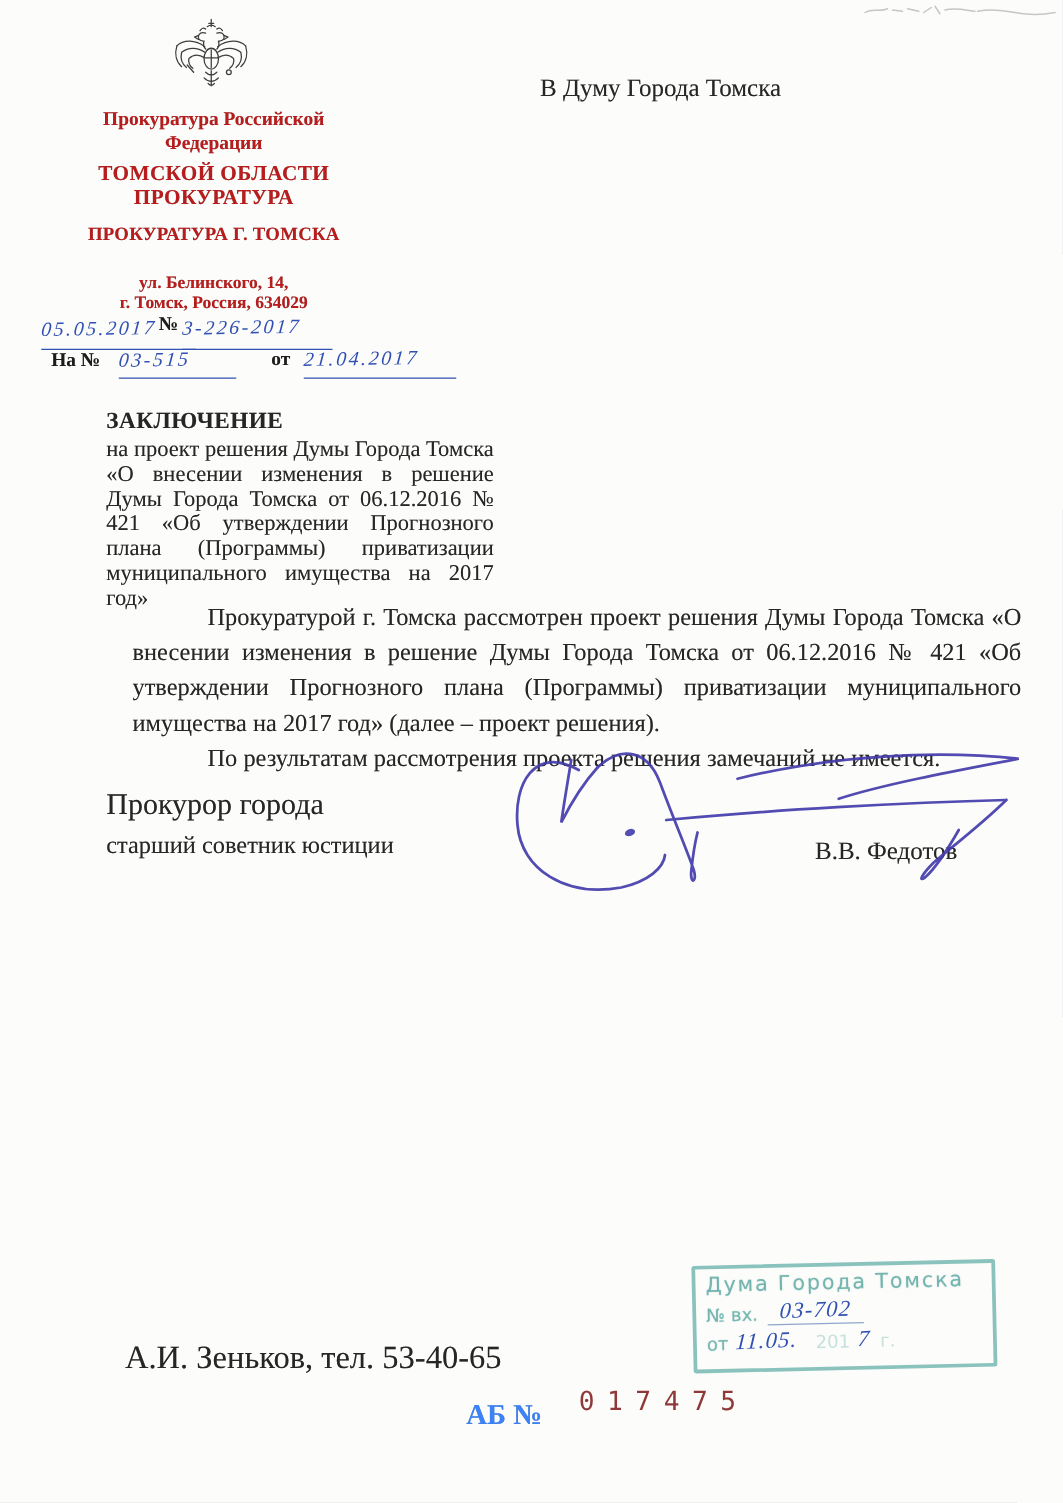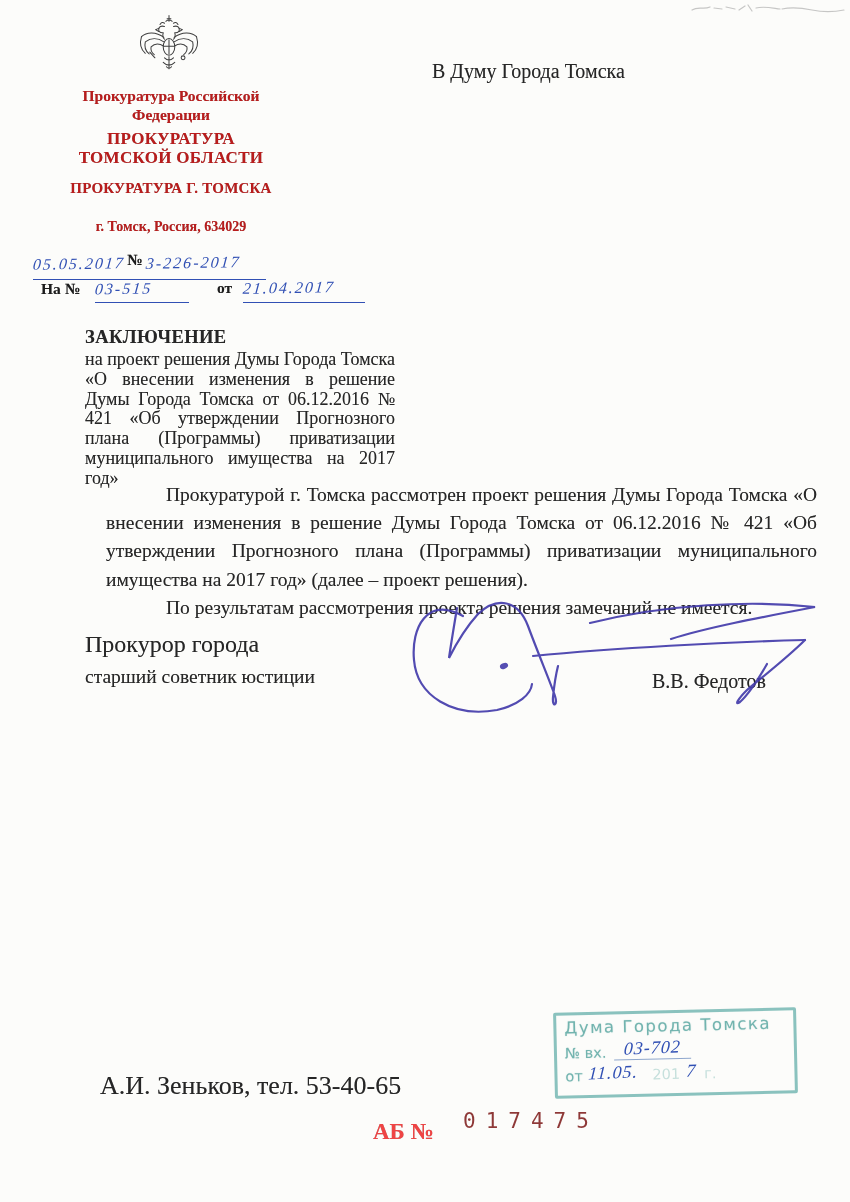--- a/index.html
+++ b/index.html
@@ -78,21 +78,21 @@
   }
   .stamp-faint{color:rgba(73,158,152,.62);text-shadow:0 0 1px rgba(73,158,152,.45);}
   .stamp-faint2{color:rgba(73,158,152,.30);}
   .stamp-org{font-size:16.5px;letter-spacing:1.5px;white-space:nowrap;}
   .stamp-row{display:flex;align-items:flex-end;margin-top:2px;font-size:14.5px;}
   .stamp-hand{font-size:18px;letter-spacing:1px;}
   .stamp-uline{border-bottom:1.4px solid rgba(70,110,175,.6);display:inline-block;}
 
   
   .executor{left:83px;top:1071px;font-size:26px;margin-left:17px;}
-  .form-series{left:373px;top:1119px;font-size:23px;font-weight:bold;color:#ef4444;}
+  .form-series{left:373px;top:1119px;font-size:23px;font-weight:bold;color:#3b82f6;}
   .form-number{
     left:463px;top:1109px;
     font-family:"DejaVu Sans Mono",monospace;
     font-size:21px;letter-spacing:10px;color:#7f1d1d;opacity:.88;
   }
   .pencil{left:690px;top:1px;width:158px;height:16px;}
 </style>
 </head>
 <body>
 
@@ -141,25 +141,26 @@
       <path d="M43 70 q7 7 14 0 M41 77 q9 9 18 0 M46 84 q4 5 8 0 M50 68 v19"></path>
     </g>
   </svg>
 
   <div class="abs letterhead scan-ink">
     <div class="lh-fed">
       <div>Прокуратура Российской</div>
       <div>Федерации</div>
     </div>
     <div class="lh-region">
+      <div>ТОМСКОЙ ОБЛАСТИ</div>
       <div>ПРОКУРАТУРА</div>
-      <div>ТОМСКОЙ ОБЛАСТИ</div>
     </div>
     <div class="lh-city">ПРОКУРАТУРА Г. ТОМСКА</div>
     <div class="lh-addr">
+      <div>ул. Белинского, 14,</div>
       <div>г. Томск, Россия, 634029</div>
     </div>
   </div>
 
   <div class="abs recipient scan-ink">В Думу Города Томска</div>
 
   <div class="abs ref-date hw-line"><span class="hand">05.05.2017</span></div>
   <div class="abs ref-nosign ref-label scan-ink">№</div>
   <div class="abs ref-number hw-line"><span class="hand">3-226-2017</span></div>
   <div class="abs ref-in-label ref-label scan-ink">На №</div>

